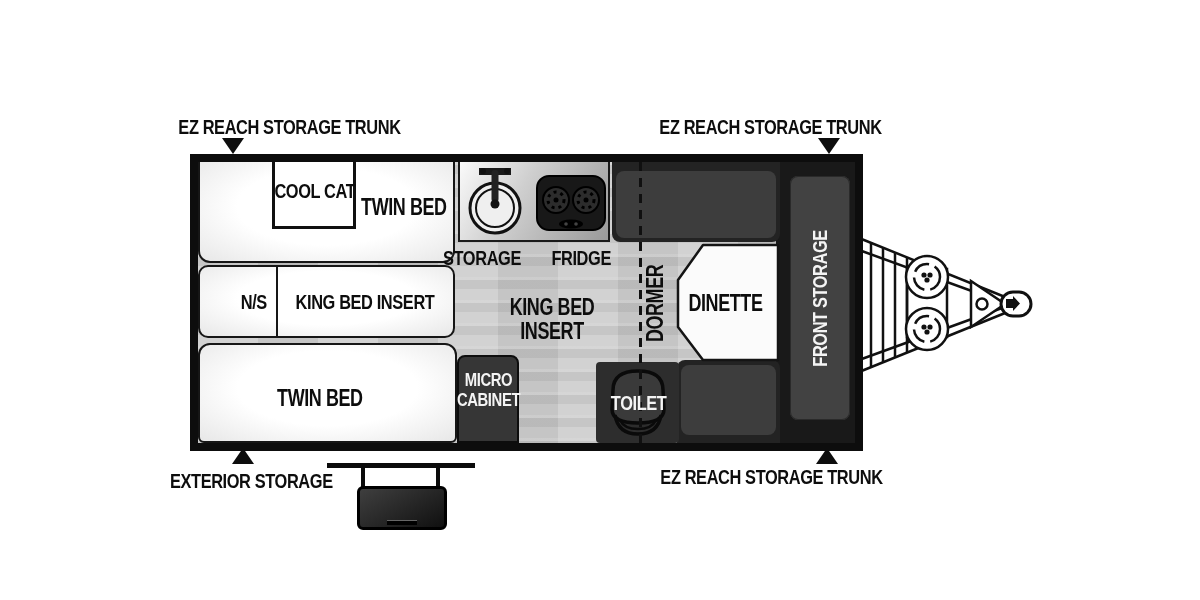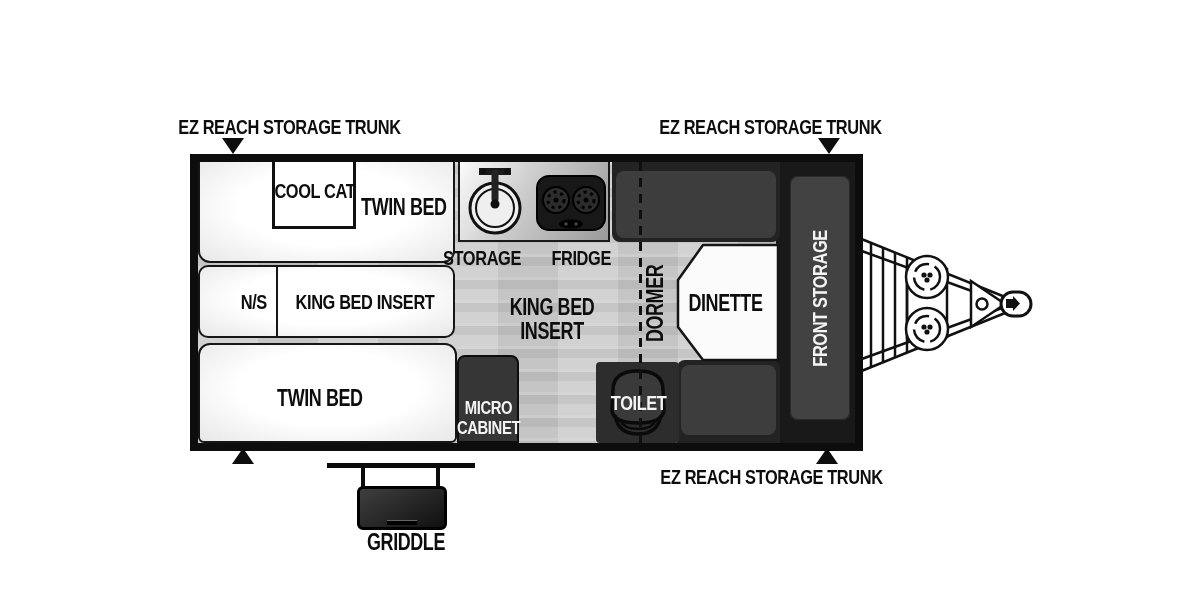--- a/index.html
+++ b/index.html
@@ -8,21 +8,21 @@
     font-family:Liberation Sans, sans-serif;color:var(--c-text_dark,#0d0d0d);
   }
   .abs{position:absolute;}
   
   .lbl{position:absolute;display:flex;align-items:center;justify-content:center;
        font-weight:bold;white-space:nowrap;letter-spacing:-0.5px;}
   .lbl>span{display:inline-block;transform:scaleX(0.78);}
   .lbl.wrap{white-space:normal;text-align:center;line-height:1.05;}
   .lbl.light{color:var(--c-text_light,#f4f4f4);}
   .rot{transform:rotate(-90deg);}
-  .f21{font-size:21px;} .f23{font-size:23px;} .f19{font-size:19px;margin-top:28px;}
+  .f21{font-size:21px;} .f23{font-size:23px;} .f19{font-size:19px;}
   
   .arrow{position:absolute;width:0;height:0;border-left:11px solid transparent;border-right:11px solid transparent;}
   .arrow.down{border-top:16px solid var(--c-wall,#0d0d0d);}
   .arrow.up{border-bottom:16px solid var(--c-wall,#0d0d0d);}
   
   #trailer{left:190px;top:154px;width:673px;height:297px;background:var(--c-wall,#0d0d0d);z-index:2;}
   #floor{position:absolute;left:8px;top:8px;width:657px;height:281px;
     background-color:var(--c-floor,#cdcdcd);
     background-image:
       repeating-linear-gradient(180deg, rgba(255,255,255,.28) 0 3px, rgba(255,255,255,0) 3px 23px),
@@ -50,20 +50,23 @@
   <div class="lbl f21" style="left:660px;top:116px;width:220px;height:22px;">
     <span>EZ REACH STORAGE TRUNK</span>
   </div>
   <div class="arrow down" style="left:818px;top:138px;"></div>
 
   <div class="lbl f21" style="left:661px;top:466px;width:220px;height:22px;">
     <span>EZ REACH STORAGE TRUNK</span>
   </div>
   <div class="arrow up" style="left:816px;top:448px;"></div>
 
+  <div class="lbl f21" style="left:151px;top:470px;width:200px;height:22px;">
+    <span>EXTERIOR STORAGE</span>
+  </div>
   <div class="arrow up" style="left:232px;top:448px;"></div>
 
   <svg class="abs" style="left:855px;top:225px;z-index:1;" width="180" height="160" viewBox="0 0 180 160">
     <g stroke="#111" stroke-width="2.5" fill="none">
       <line x1="4" y1="13" x2="160" y2="76"></line>
       <line x1="4" y1="25" x2="158" y2="81"></line>
       <line x1="4" y1="147" x2="160" y2="84"></line>
       <line x1="4" y1="135" x2="158" y2="79"></line>
       <line x1="16" y1="17" x2="16" y2="143"></line>
       <line x1="28" y1="22" x2="28" y2="138"></line>
@@ -192,17 +195,14 @@
         </div>
     </div>
   </div>
 
   <div class="abs" style="left:327px;top:463px;width:148px;height:5px;background:#0b0b0b;z-index:2;"></div>
   <div class="abs" style="left:361px;top:467px;width:4px;height:21px;background:#0b0b0b;"></div>
   <div class="abs" style="left:436px;top:467px;width:4px;height:21px;background:#0b0b0b;"></div>
   <div class="abs" style="left:357px;top:486px;width:90px;height:44px;background:linear-gradient(150deg,#3f3f3f,#101010);border:3px solid #000;border-radius:6px;box-sizing:border-box;">
     <div class="abs" style="left:27px;bottom:2px;width:30px;height:4px;background:#000;border-top:1px solid #666;"></div>
   </div>
-  <div class="lbl f23" style="left:306px;top:530px;width:200px;height:24px;">
-    <span>GRIDDLE</span>
-  </div>
 
 </div>
 
 </body></html>

